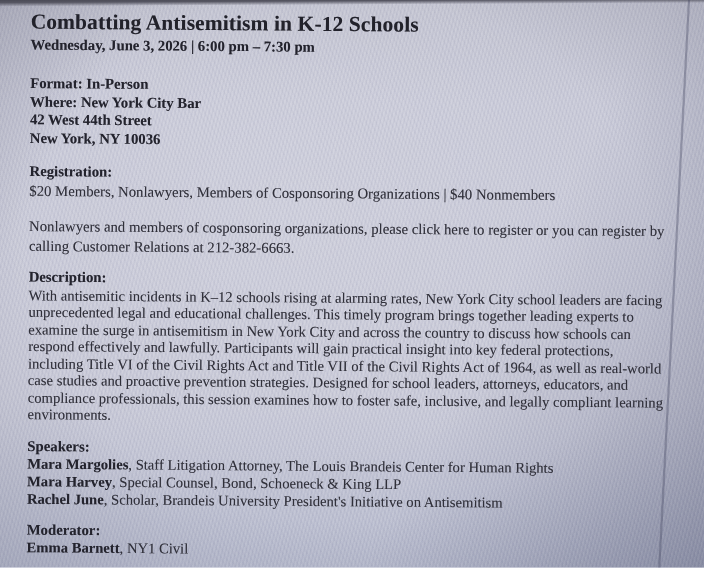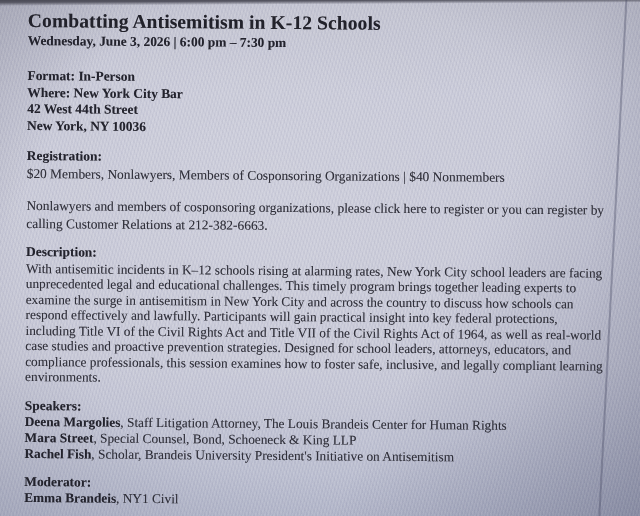--- a/index.html
+++ b/index.html
@@ -91,21 +91,21 @@
 
     <div class="sec-heading">Registration:</div>
     <div class="pricing">$20 Members, Nonlawyers, Members of Cosponsoring Organizations | $40 Nonmembers</div>
 
     <div class="note"><span>Nonlawyers and members of cosponsoring organizations, please </span><span class="link">click here</span><span> to register or you can register by calling Customer Relations at 212-382-6663.</span></div>
 
     <div class="sec-heading desc-heading">Description:</div>
     <div class="desc-body">With antisemitic incidents in K–12 schools rising at alarming rates, New York City school leaders are facing unprecedented legal and educational challenges. This timely program brings together leading experts to examine the surge in antisemitism in New York City and across the country to discuss how schools can respond effectively and lawfully. Participants will gain practical insight into key federal protections, including Title VI of the Civil Rights Act and Title VII of the Civil Rights Act of 1964, as well as real-world case studies and proactive prevention strategies. Designed for school leaders, attorneys, educators, and compliance professionals, this session examines how to foster safe, inclusive, and legally compliant learning environments.</div>
 
     <div class="sec-heading" style="margin-top:13px;">Speakers:</div>
-    <div class="speaker-line"><span class="name">Deena Margolies</span><span>, Staff Litigation Attorney, The Louis Brandeis Center for Human Rights</span></div>
-    <div class="speaker-line"><span class="name">Mara Street</span><span>, Special Counsel, Bond, Schoeneck &amp; King LLP</span></div>
-    <div class="speaker-line"><span class="name">Rachel Fish</span><span>, Scholar, Brandeis University President's Initiative on Antisemitism</span></div>
+    <div class="speaker-line"><span class="name">Mara Margolies</span><span>, Staff Litigation Attorney, The Louis Brandeis Center for Human Rights</span></div>
+    <div class="speaker-line"><span class="name">Mara Harvey</span><span>, Special Counsel, Bond, Schoeneck &amp; King LLP</span></div>
+    <div class="speaker-line"><span class="name">Rachel June</span><span>, Scholar, Brandeis University President's Initiative on Antisemitism</span></div>
 
     <div class="sec-heading mod-heading">Moderator:</div>
-    <div class="speaker-line"><span class="name">Emma Brandeis</span><span>, NY1 Civil</span></div>
+    <div class="speaker-line"><span class="name">Emma Barnett</span><span>, NY1 Civil</span></div>
 
   </div>
 </div>
 
 </body></html>

